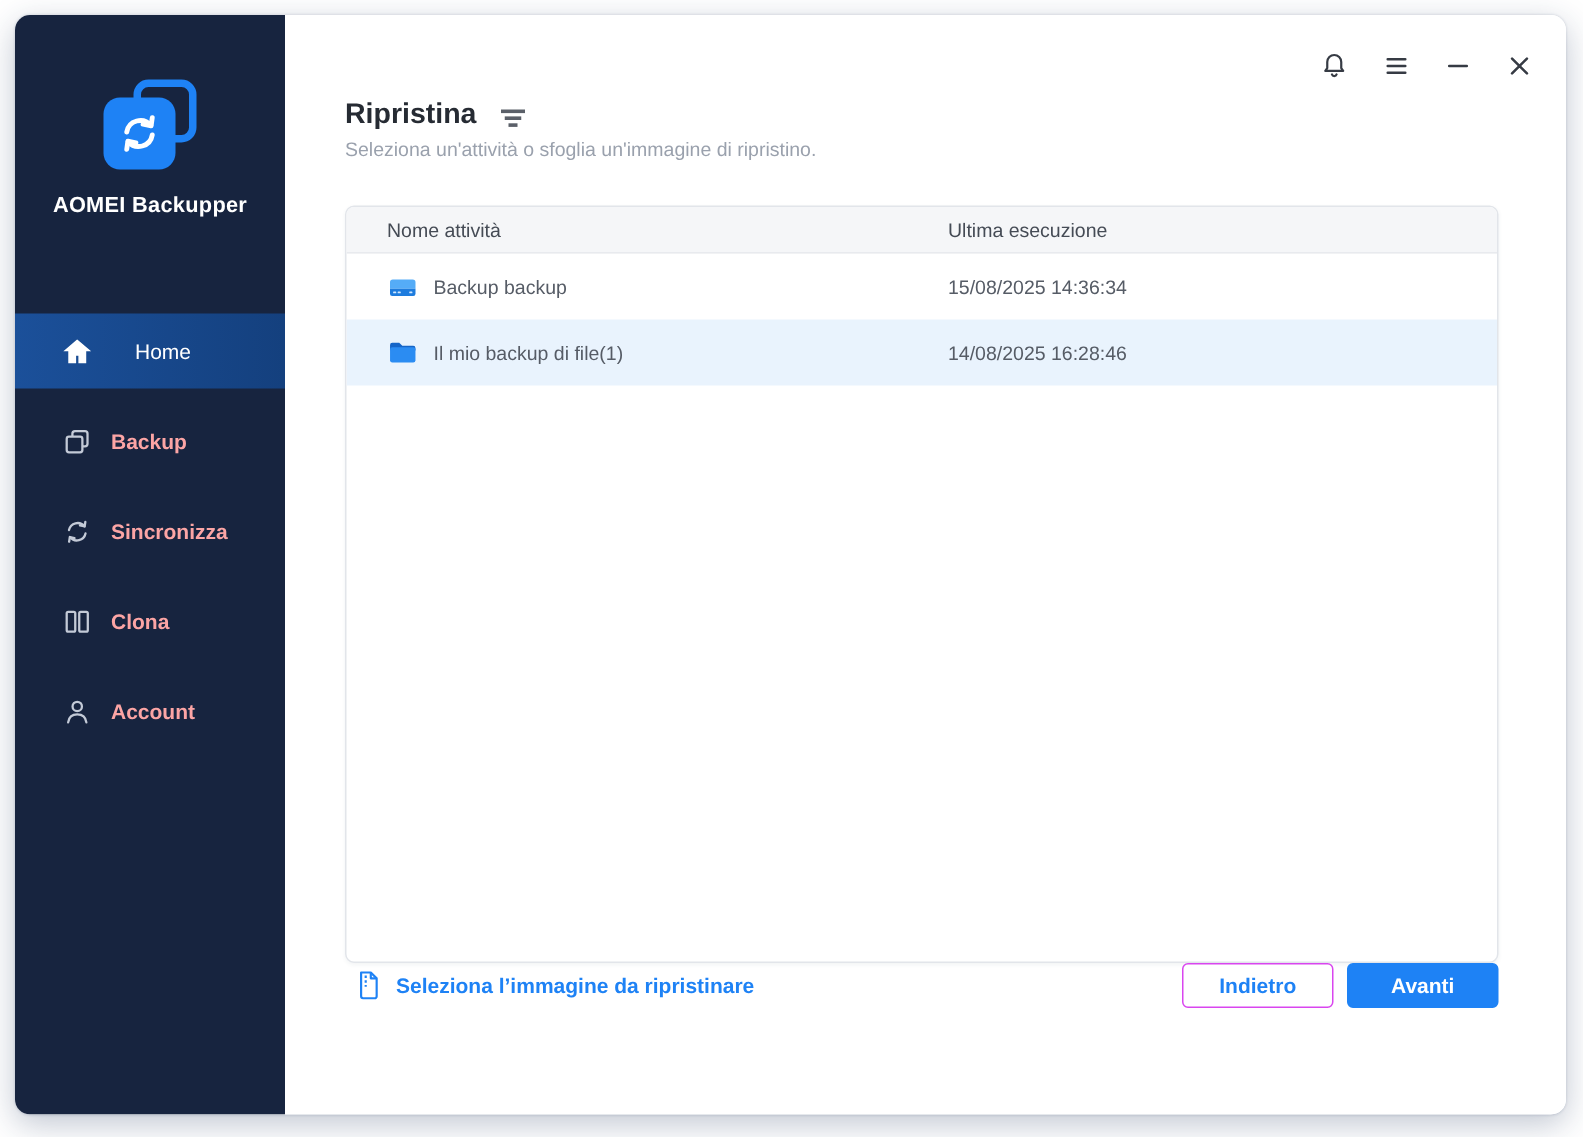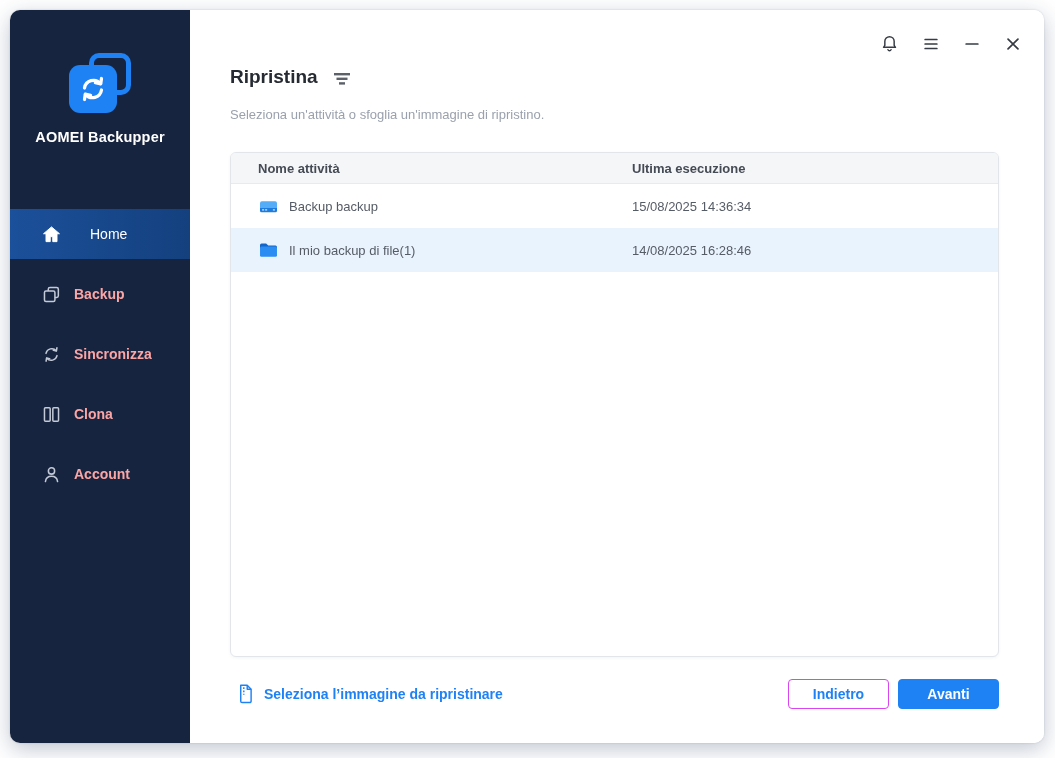--- a/index.html
+++ b/index.html
@@ -30,33 +30,33 @@
 
   
   .main { flex:1; position:relative; background:#ffffff; padding:56px 45px 0 40px; }
 
   .titlebar-icons { position:absolute; top:24px; right:22px; display:flex; gap:22px; align-items:center; }
   .tb-icon { width:19px; height:19px; display:flex; align-items:center; justify-content:center; cursor:pointer; }
 
   .title-row { display:flex; align-items:center; gap:15px; }
   .page-title { font-size:19px; font-weight:700; color:#262B33; }
   .filter-icon { display:flex; align-items:center; cursor:pointer; margin-top:3px; }
-  .subtitle { margin-top:19px; font-size:13px; color:#9AA1AD; }
+  .subtitle { margin-top:4px; font-size:13px; color:#9AA1AD; }
 
   .panel { margin-top:30px; height:505px; border:1px solid #E2E5EA; border-radius:6px; background:#ffffff; overflow:hidden; box-shadow:0 1px 3px rgba(40,60,90,0.06); }
-  .thead { height:31px; background:#F5F6F8; border-bottom:1px solid #E8EAEE; display:flex; align-items:center; font-size:13px; color:#454B55;font-weight:bold; }
+  .thead { height:31px; background:#F5F6F8; border-bottom:1px solid #E8EAEE; display:flex; align-items:center; font-size:13px; color:#454B55; }
   .th-name { flex:1; padding-left:27px; }
   .th-date { width:366px; }
   .trow { height:44px; display:flex; align-items:center; cursor:pointer; }
   .trow.selected { background:#E9F3FD; }
   .cell-name { flex:1; display:flex; align-items:center; padding-left:28px; gap:11px; font-size:13px; color:#565C66; }
   .cell-date { width:366px; font-size:13px; color:#565C66; }
   .row-icon { width:19px; height:17px; display:flex; align-items:center; justify-content:center; }
 
-  .footerbar { margin-top:22px; display:flex; justify-content:space-between; align-items:center; }
+  .footerbar { display:flex; justify-content:space-between; align-items:center; }
   .browse { display:flex; align-items:center; gap:10px; margin-left:7px; cursor:pointer; }
   .browse-label { color:#1E82F5; font-size:14px; font-weight:700; }
   .buttons { display:flex; gap:9px; }
   .btn { width:101px; height:30px; border-radius:4px; font-size:14px; font-weight:700; display:flex; align-items:center; justify-content:center; cursor:pointer; font-family:"Liberation Sans", sans-serif; }
   .btn-back { background:#ffffff; border:1px solid #d946ef; color:#1E82F5; }
   .btn-next { background:#1E82F5; border:1px solid #1E82F5; color:#ffffff; }
 </style>
 </head>
 <body>
 

